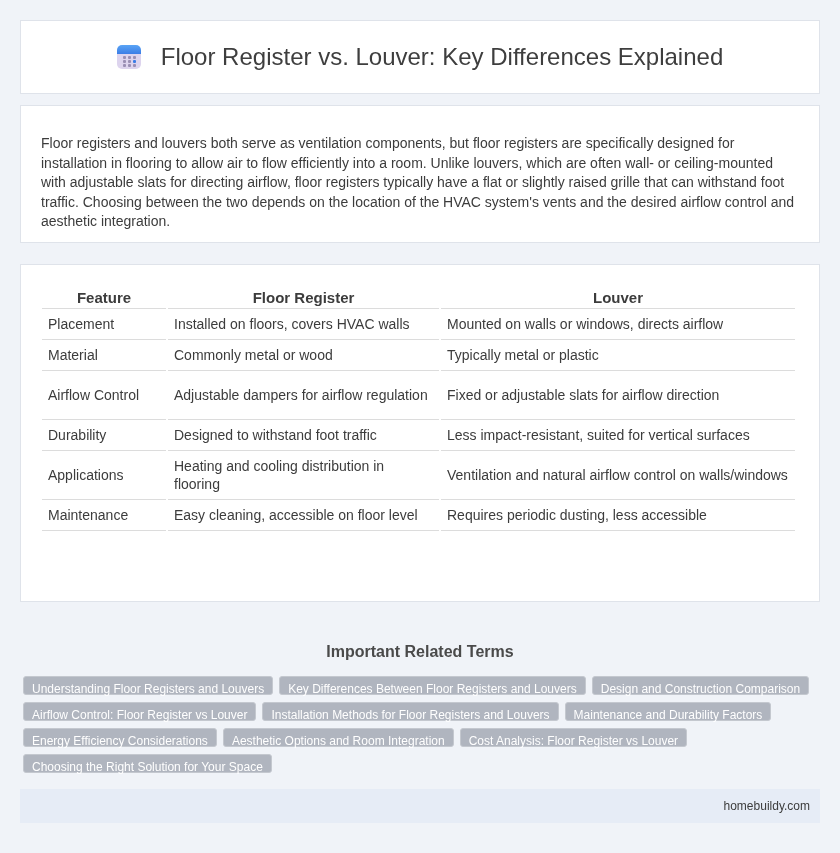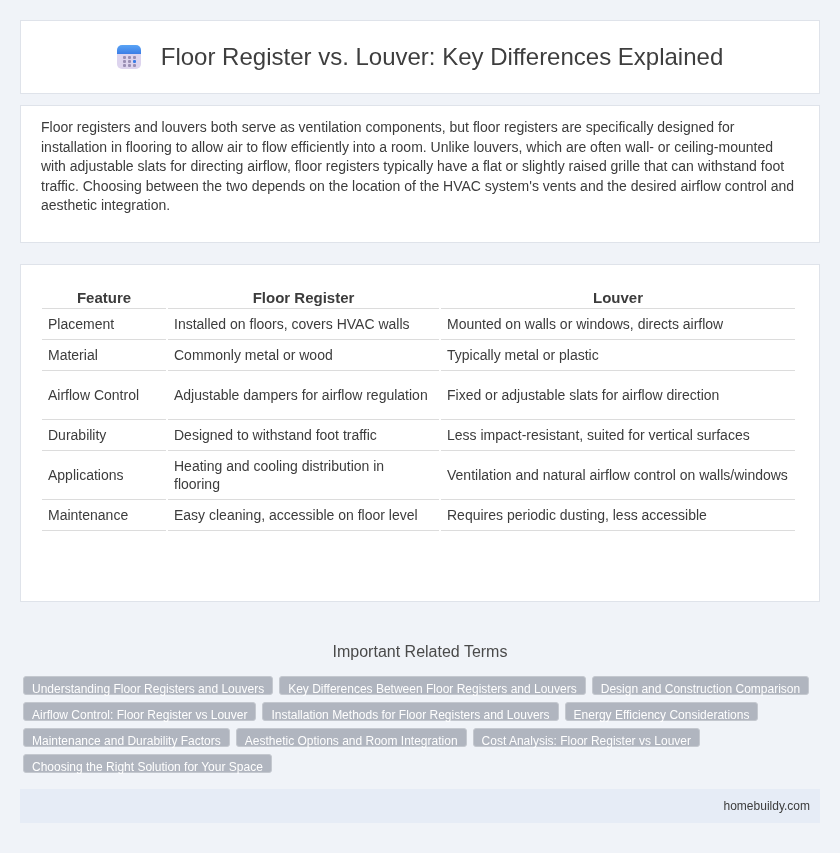--- a/index.html
+++ b/index.html
@@ -39,21 +39,21 @@
     .cal-icon .dot.blue { background: #3b7de6; }
     .page-title {
       font-size: 24px;
       color: #3e3e3e;
       font-weight: normal;
       letter-spacing: 0;
     }
     .intro-card {
       margin-top: 11px;
       height: 138px;
-      padding: 12px 20px;
+      padding: 28px 20px;
     }
     .intro-text {
       font-size: 14px;
       line-height: 19.6px;
       color: #3c3c3c;
     }
     .table-card {
       margin-top: 21px;
       height: 338px;
       padding: 20px 20px 12px 20px;
@@ -189,29 +189,29 @@
         <tr class="single">
           <td>Maintenance</td>
           <td>Easy cleaning, accessible on floor level</td>
           <td>Requires periodic dusting, less accessible</td>
         </tr>
       </tbody>
     </table>
   </div>
 
   <div class="terms-section">
-    <h2 class="terms-title" style="font-weight:normal;margin-top:40px;">Important Related Terms</h2>
+    <h2 class="terms-title" style="font-weight:bold;margin-top:40px;">Important Related Terms</h2>
     <div class="terms-wrap">
       <span class="term-tag">Understanding Floor Registers and Louvers</span>
       <span class="term-tag">Key Differences Between Floor Registers and Louvers</span>
       <span class="term-tag">Design and Construction Comparison</span>
       <span class="term-tag">Airflow Control: Floor Register vs Louver</span>
       <span class="term-tag">Installation Methods for Floor Registers and Louvers</span>
+      <span class="term-tag">Maintenance and Durability Factors</span>
       <span class="term-tag">Energy Efficiency Considerations</span>
-      <span class="term-tag">Maintenance and Durability Factors</span>
       <span class="term-tag">Aesthetic Options and Room Integration</span>
       <span class="term-tag">Cost Analysis: Floor Register vs Louver</span>
       <span class="term-tag">Choosing the Right Solution for Your Space</span>
     </div>
   </div>
 
   <div class="footer">
     <span class="footer-text">homebuildy.com</span>
   </div>
 

